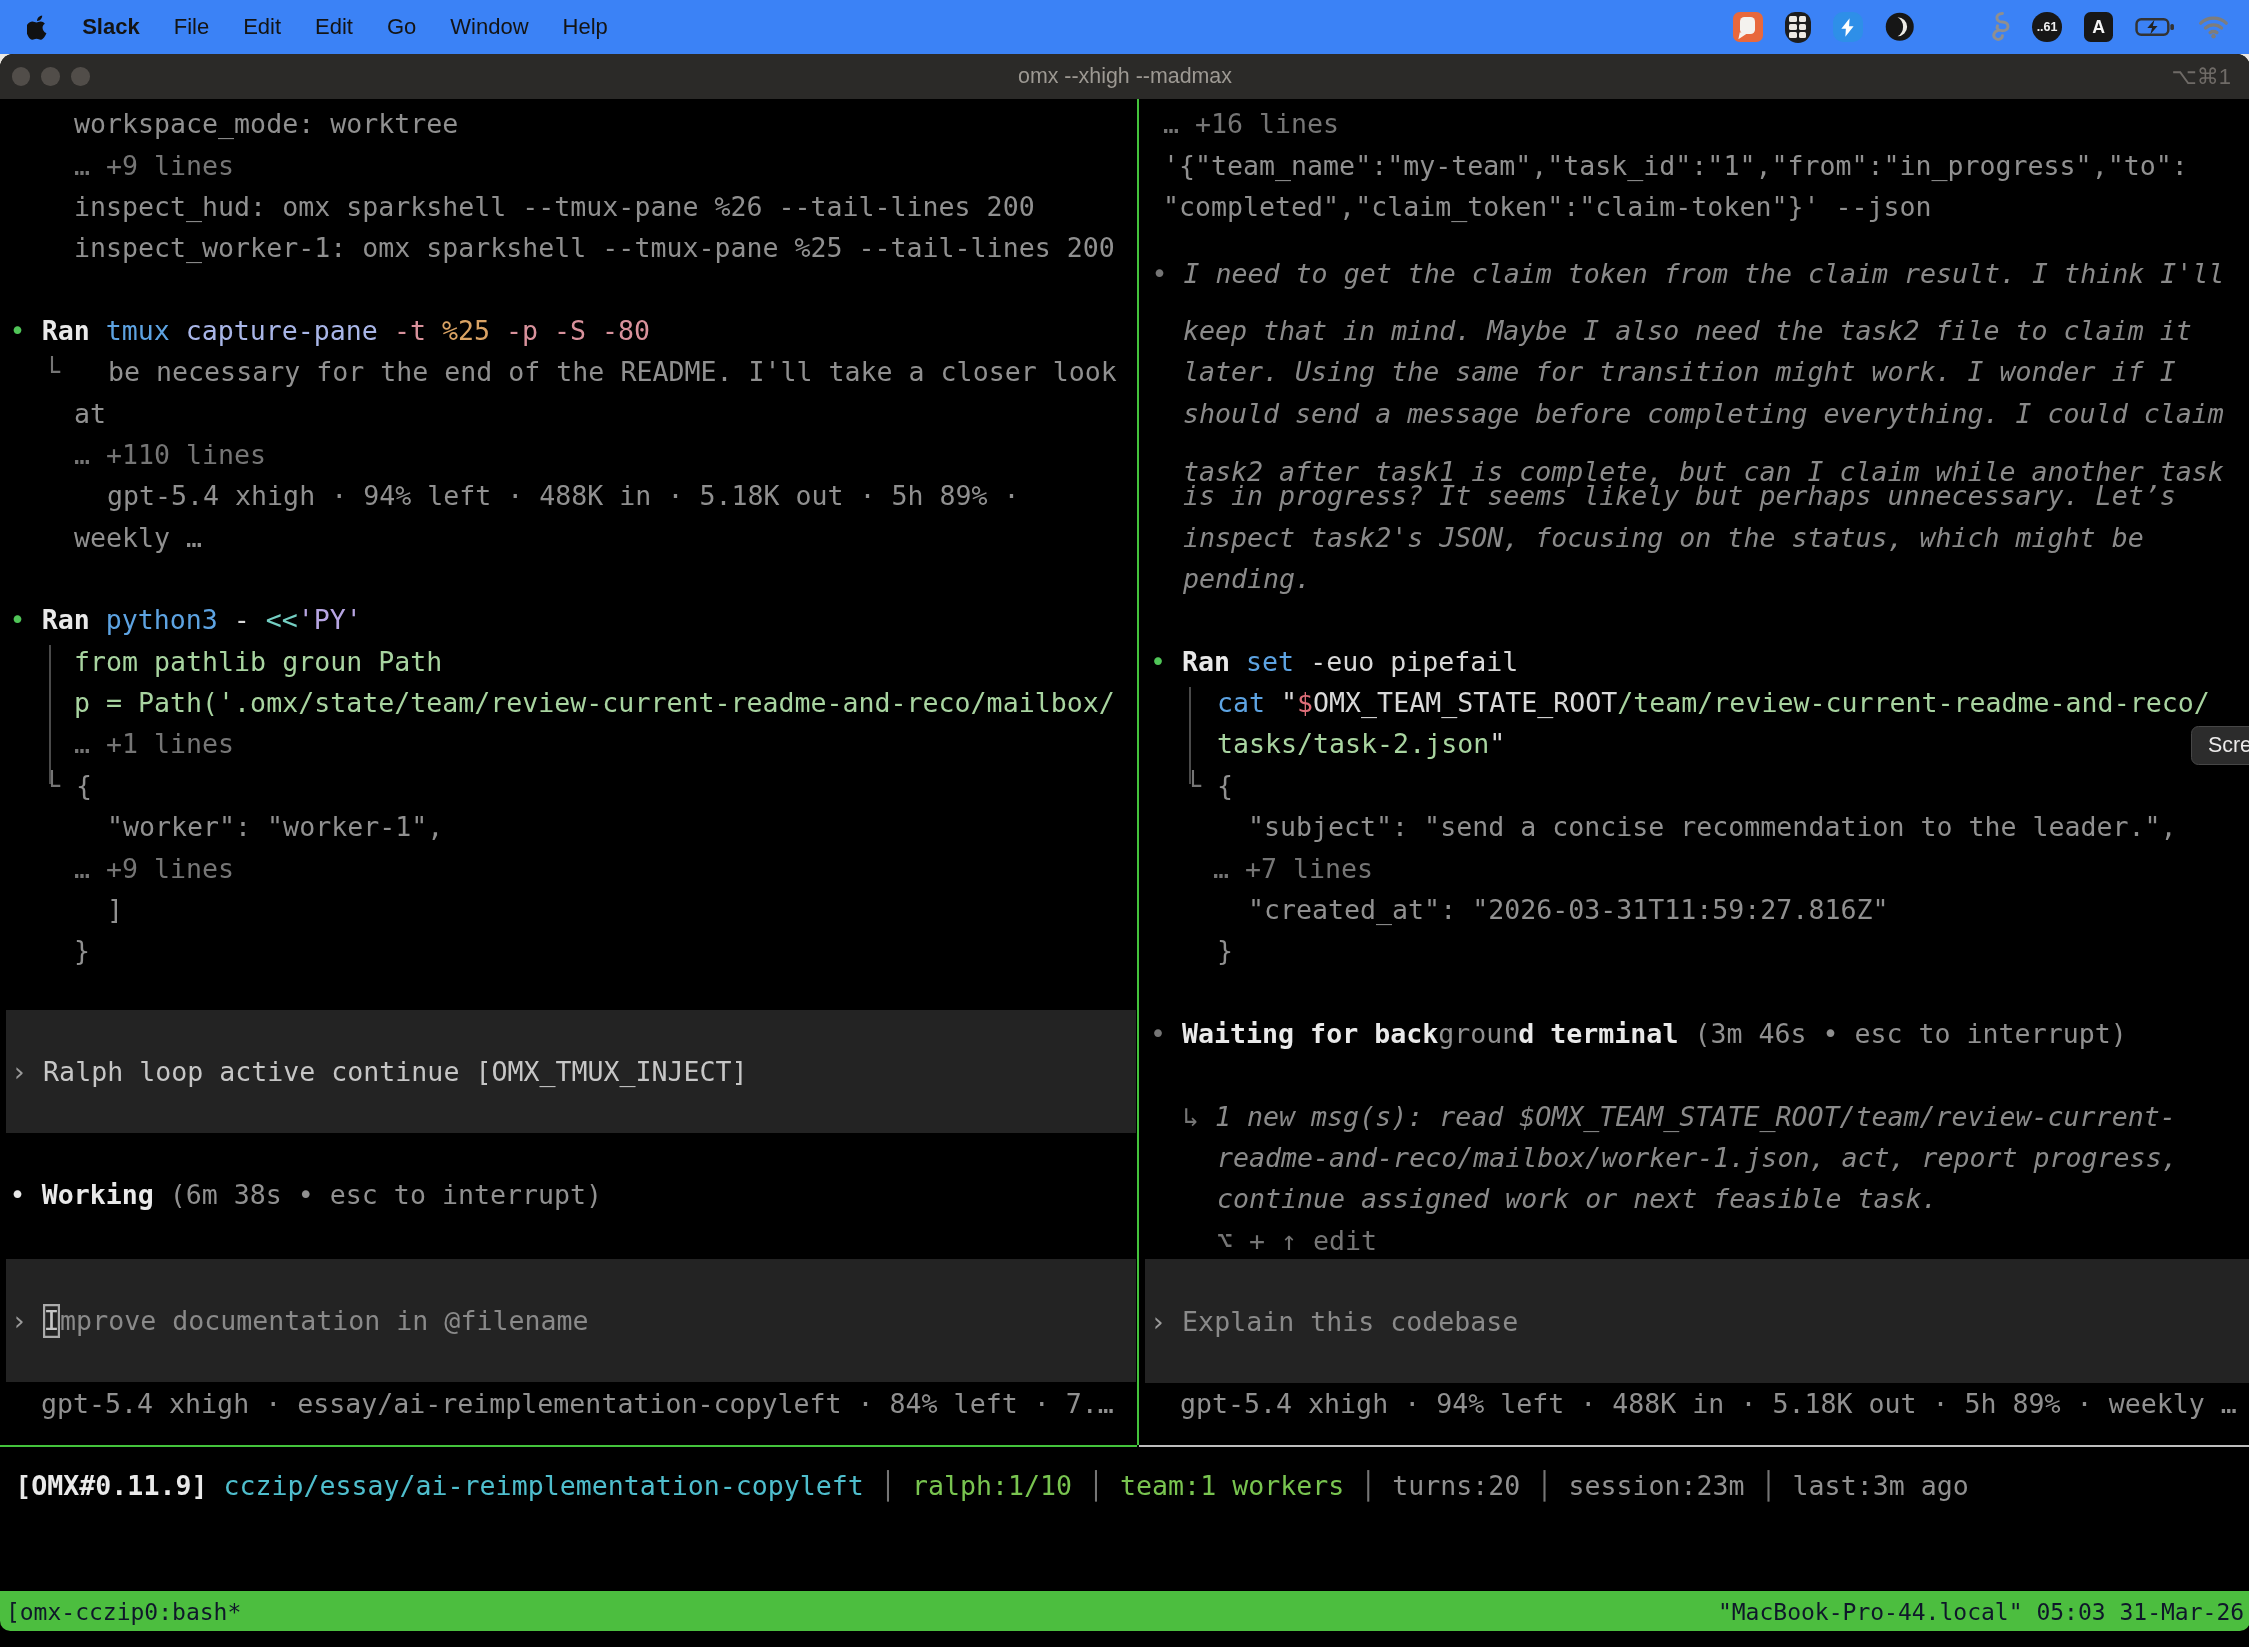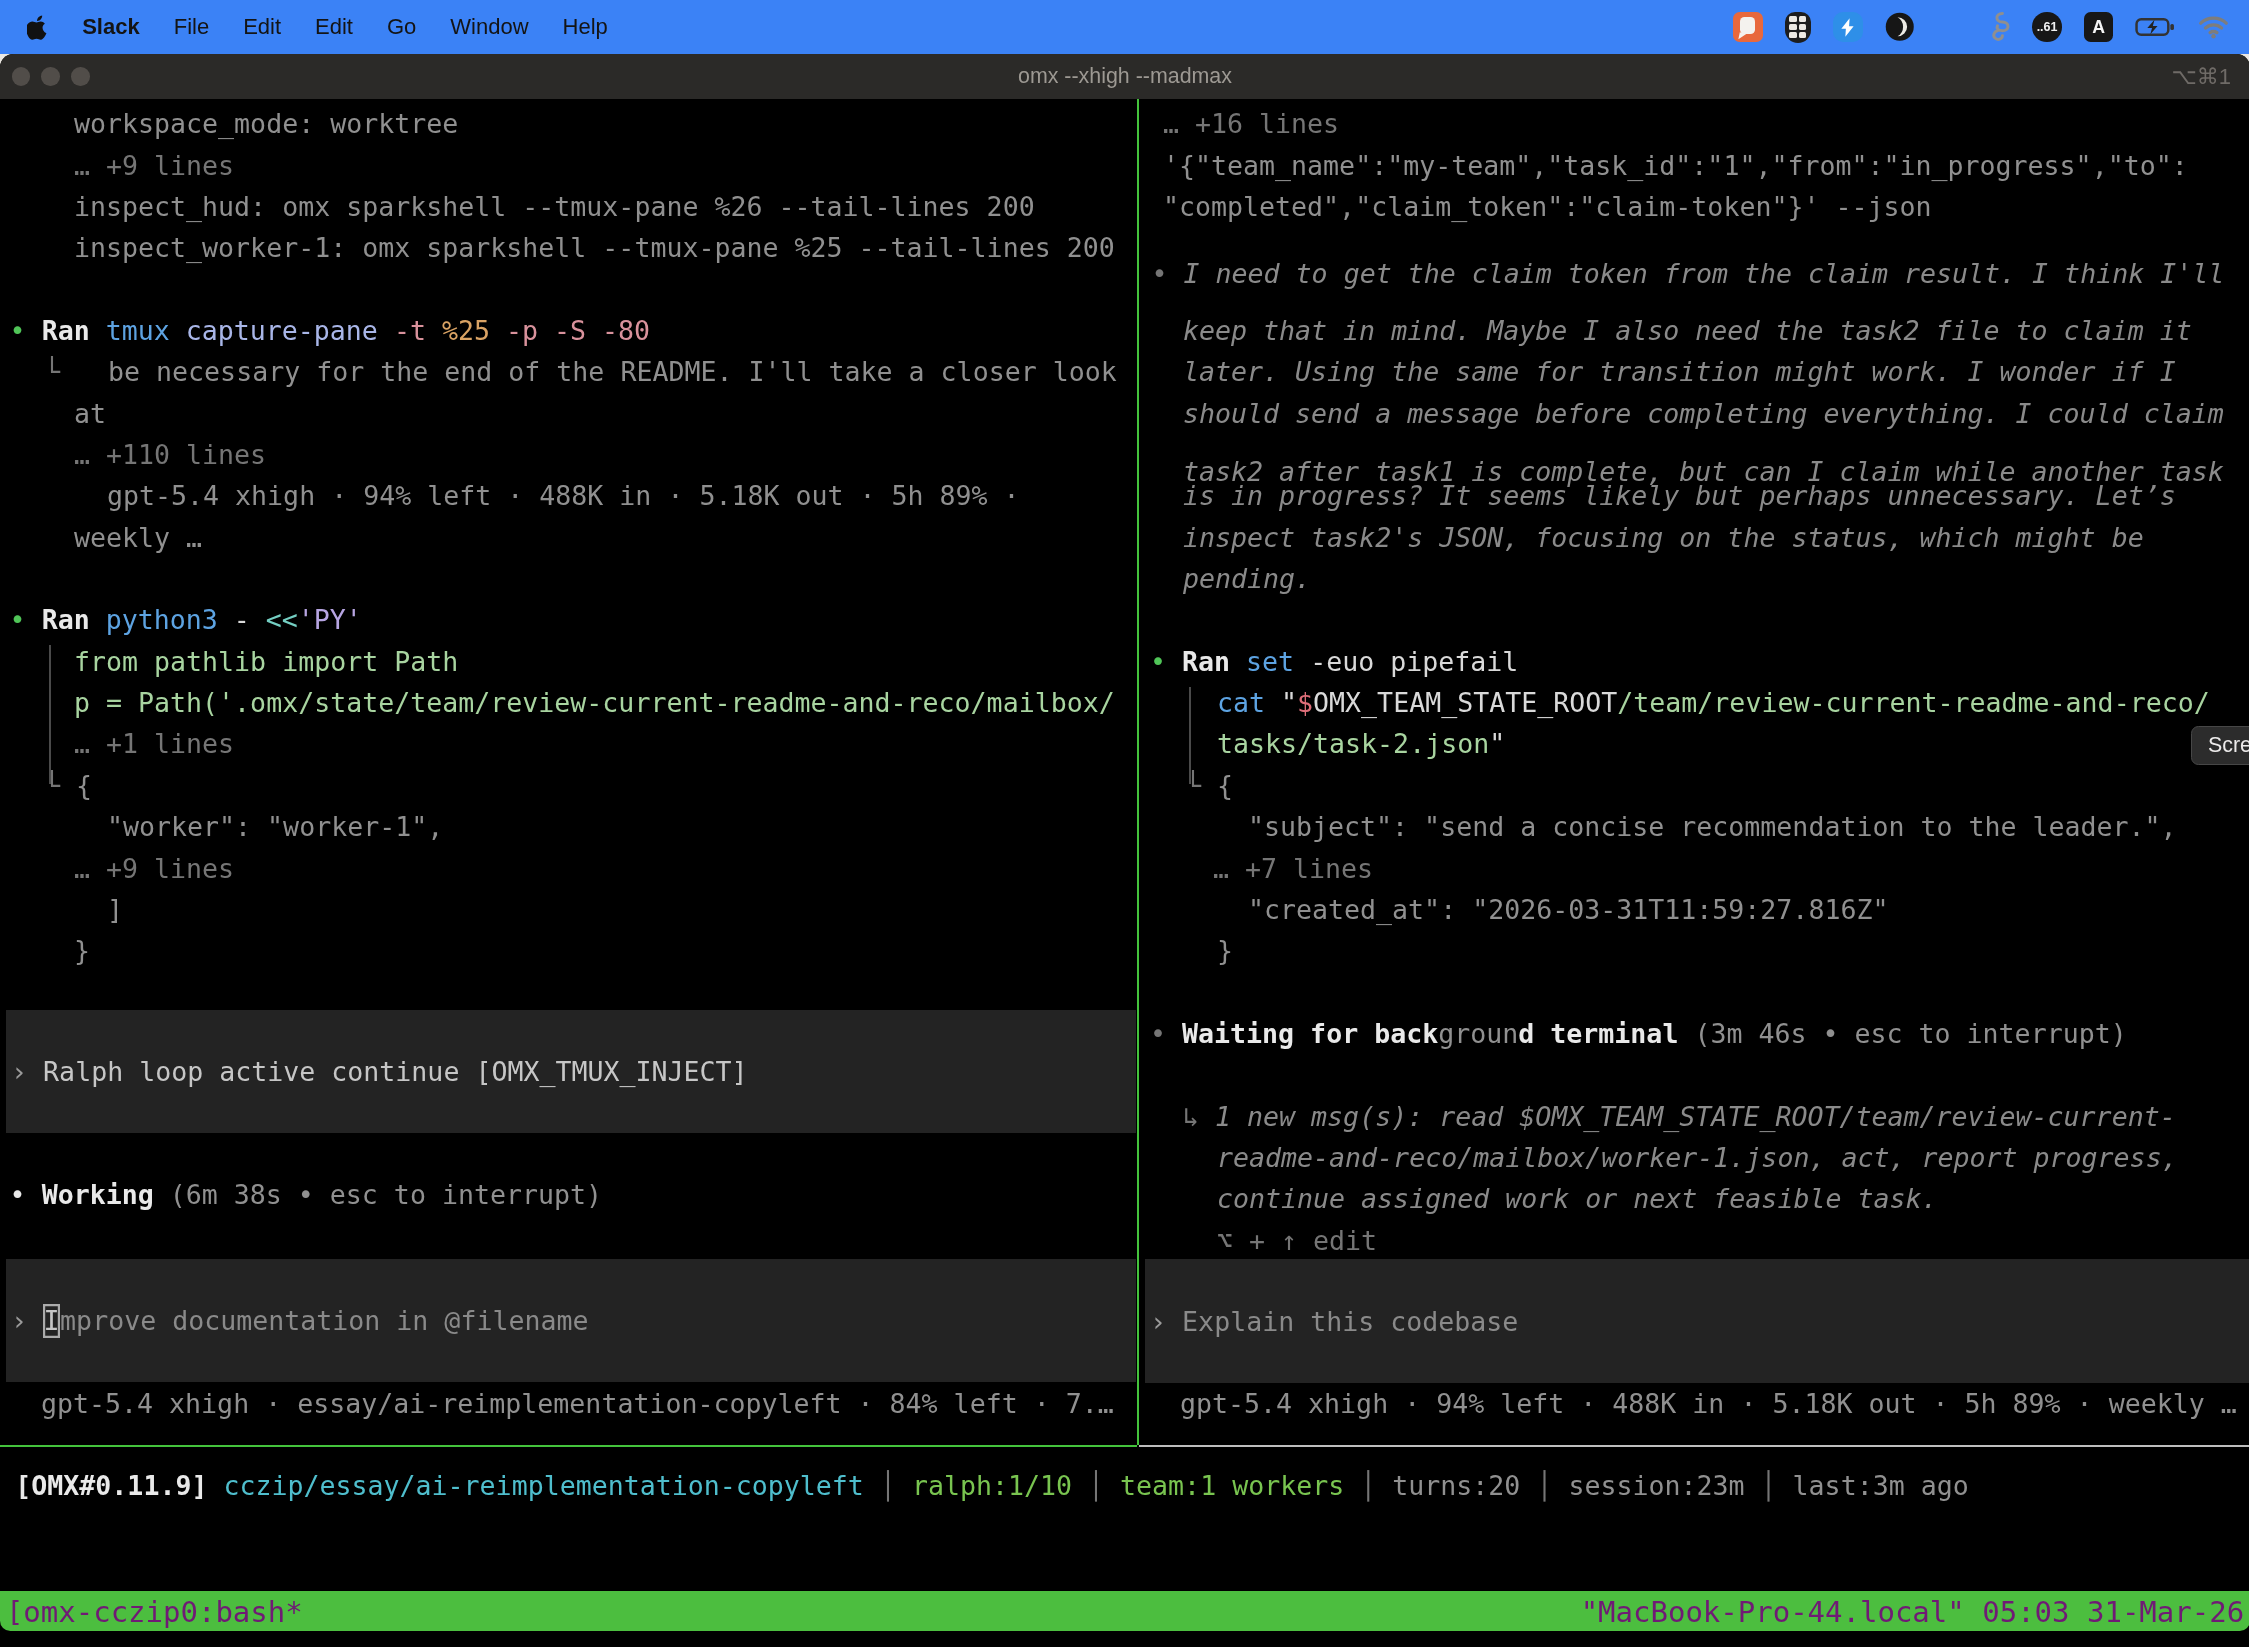--- a/index.html
+++ b/index.html
@@ -76,21 +76,21 @@
           box-shadow:inset 0 0 0 2.2px #ababab;color:#c6c6c6;}
 
   .tooltip{position:absolute;top:627px;left:2191px;height:37px;background:#2c2c2c;
            border:1.5px solid #474747;border-radius:7.4px;color:#eceaea;
            font-family:"Liberation Sans", sans-serif;font-size:21.4px;
            display:flex;align-items:center;padding:0 16px;width:96px;}
 
   
   .tmuxbar{position:absolute;top:1537px;left:0;right:0;height:41px;
            display:flex;align-items:center;justify-content:space-between;
-           font-family:"DejaVu Sans Mono", monospace;font-size:29px;color:#701a75;
+           font-family:"DejaVu Sans Mono", monospace;font-size:23px;color:#0f172a;
            padding:0 5.9px;box-sizing:border-box;}
 </style>
 </head>
 <body>
 
 <div class="desktop-strip"></div>
 
 <div class="menubar">
   <span class="apple">
     <svg viewBox="0 0 24 29" width="22" height="26.6">
@@ -194,21 +194,21 @@
         <div class="tl" style="top: 46px; left: 74px;"><span class="s-d">… +9 lines</span></div>
         <div class="tl" style="top: 87px; left: 74px;"><span class="s-g">inspect_hud: omx sparkshell --tmux-pane %26 --tail-lines 200</span></div>
         <div class="tl" style="top: 128px; left: 74px;"><span class="s-g">inspect_worker-1: omx sparkshell --tmux-pane %25 --tail-lines 200</span></div>
         <div class="tl" style="top: 211px; left: 9.6px;"><span class="s-bg">• </span><span class="s-w">Ran </span><span class="s-bl">tmux </span><span class="s-lav">capture-pane </span><span class="s-pk">-t </span><span class="s-or">%25 </span><span class="s-pk">-p </span><span class="s-pk">-S </span><span class="s-pk">-80</span></div>
         <div class="tl" style="top: 252px; left: 44px;"><span class="s-d">└   </span><span class="s-g">be necessary for the end of the README. I'll take a closer look</span></div>
         <div class="tl" style="top: 294px; left: 74px;"><span class="s-g">at</span></div>
         <div class="tl" style="top: 335px; left: 74px;"><span class="s-d">… +110 lines</span></div>
         <div class="tl" style="top: 376px; left: 107px;"><span class="s-g">gpt-5.4 xhigh · 94% left · 488K in · 5.18K out · 5h 89% ·</span></div>
         <div class="tl" style="top: 418px; left: 74px;"><span class="s-g">weekly …</span></div>
         <div class="tl" style="top: 500px; left: 9.6px;"><span class="s-bg">• </span><span class="s-w">Ran </span><span class="s-bl">python3 </span><span class="s-wt">- </span><span class="s-cy">&lt;&lt;</span><span class="s-pur">'PY'</span></div>
-        <div class="tl" style="top: 542px; left: 74px;"><span class="s-grn">from pathlib import Path</span></div>
+        <div class="tl" style="top: 542px; left: 74px;"><span class="s-grn">from pathlib groun Path</span></div>
         <div class="tl" style="top: 583px; left: 74px;"><span class="s-grn">p = Path('.omx/state/team/review-current-readme-and-reco/mailbox/</span></div>
         <div class="tl" style="top: 624px; left: 74px;"><span class="s-d">… +1 lines</span></div>
         <div class="tl" style="top: 666px; left: 44px;"><span class="s-d">└ </span><span class="s-g">{</span></div>
         <div class="tl" style="top: 707px; left: 107px;"><span class="s-g">"worker": "worker-1",</span></div>
         <div class="tl" style="top: 749px; left: 74px;"><span class="s-d">… +9 lines</span></div>
         <div class="tl" style="top: 790px; left: 107px;"><span class="s-g">]</span></div>
         <div class="tl" style="top: 831px; left: 74px;"><span class="s-g">}</span></div>
         <div class="tl" style="top: 1075px; left: 9.6px;"><span class="s-bw">• </span><span class="s-w">Working </span><span class="s-g">(6m 38s • esc to interrupt)</span></div>
         <div class="tl" style="top: 1284px; left: 41px;"><span class="s-g">gpt-5.4 xhigh · essay/ai-reimplementation-copyleft · 84% left · 7.…</span></div>
       </div>

